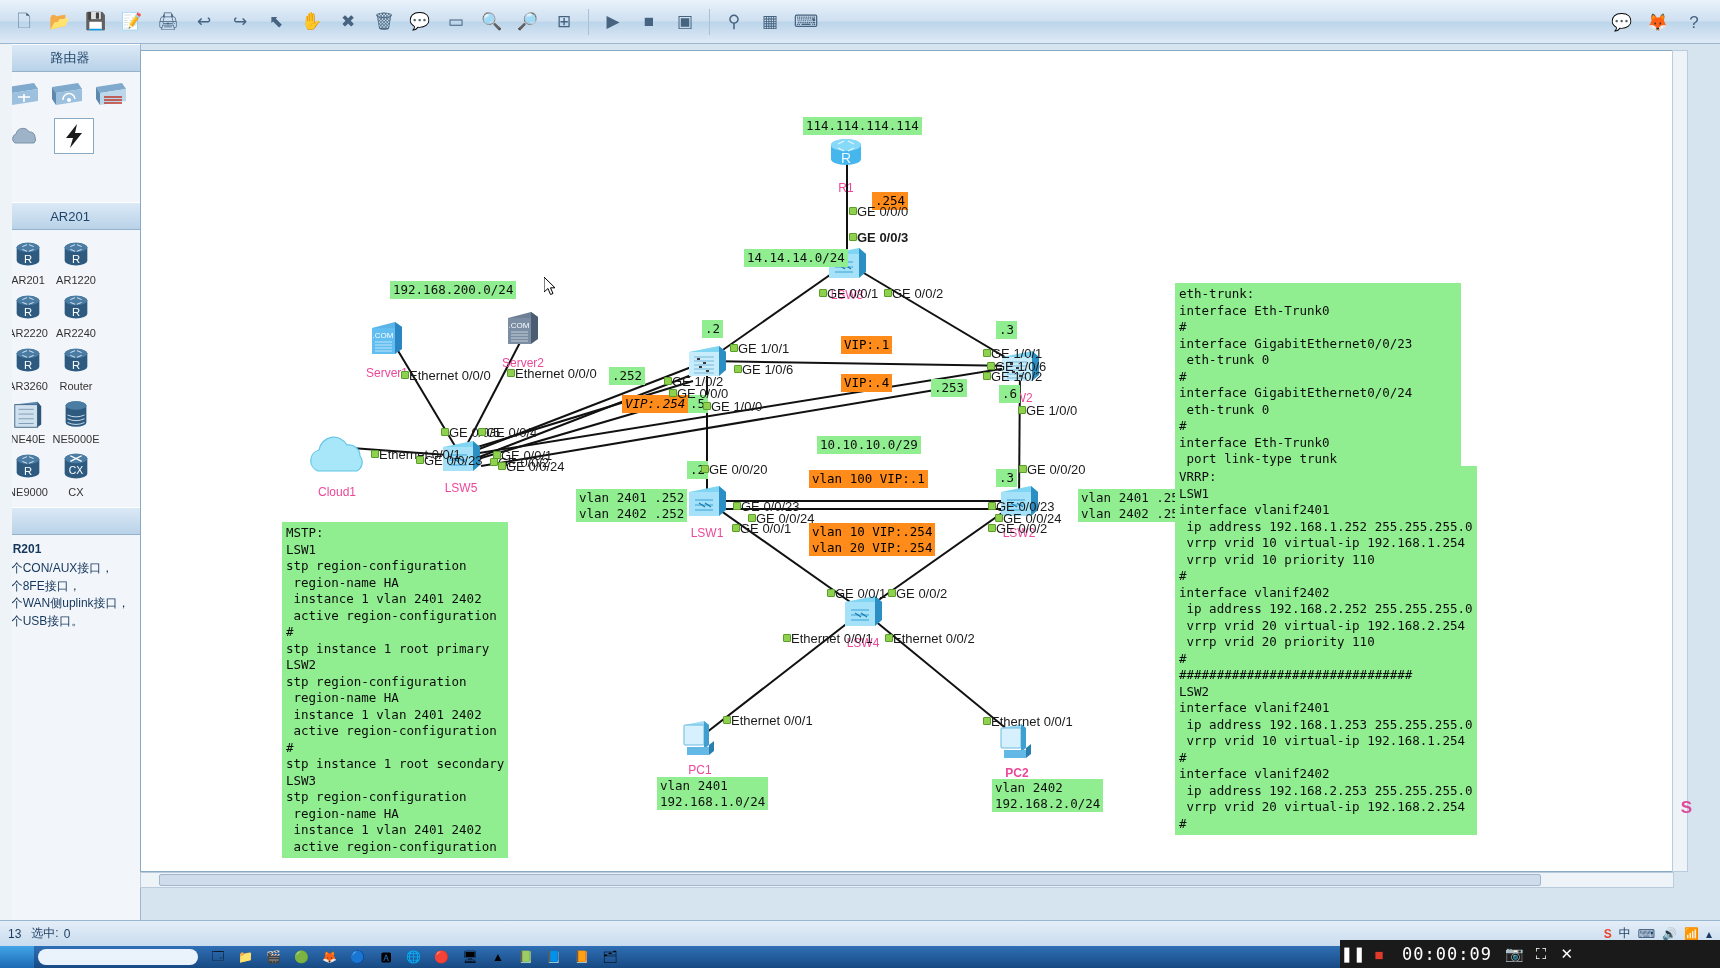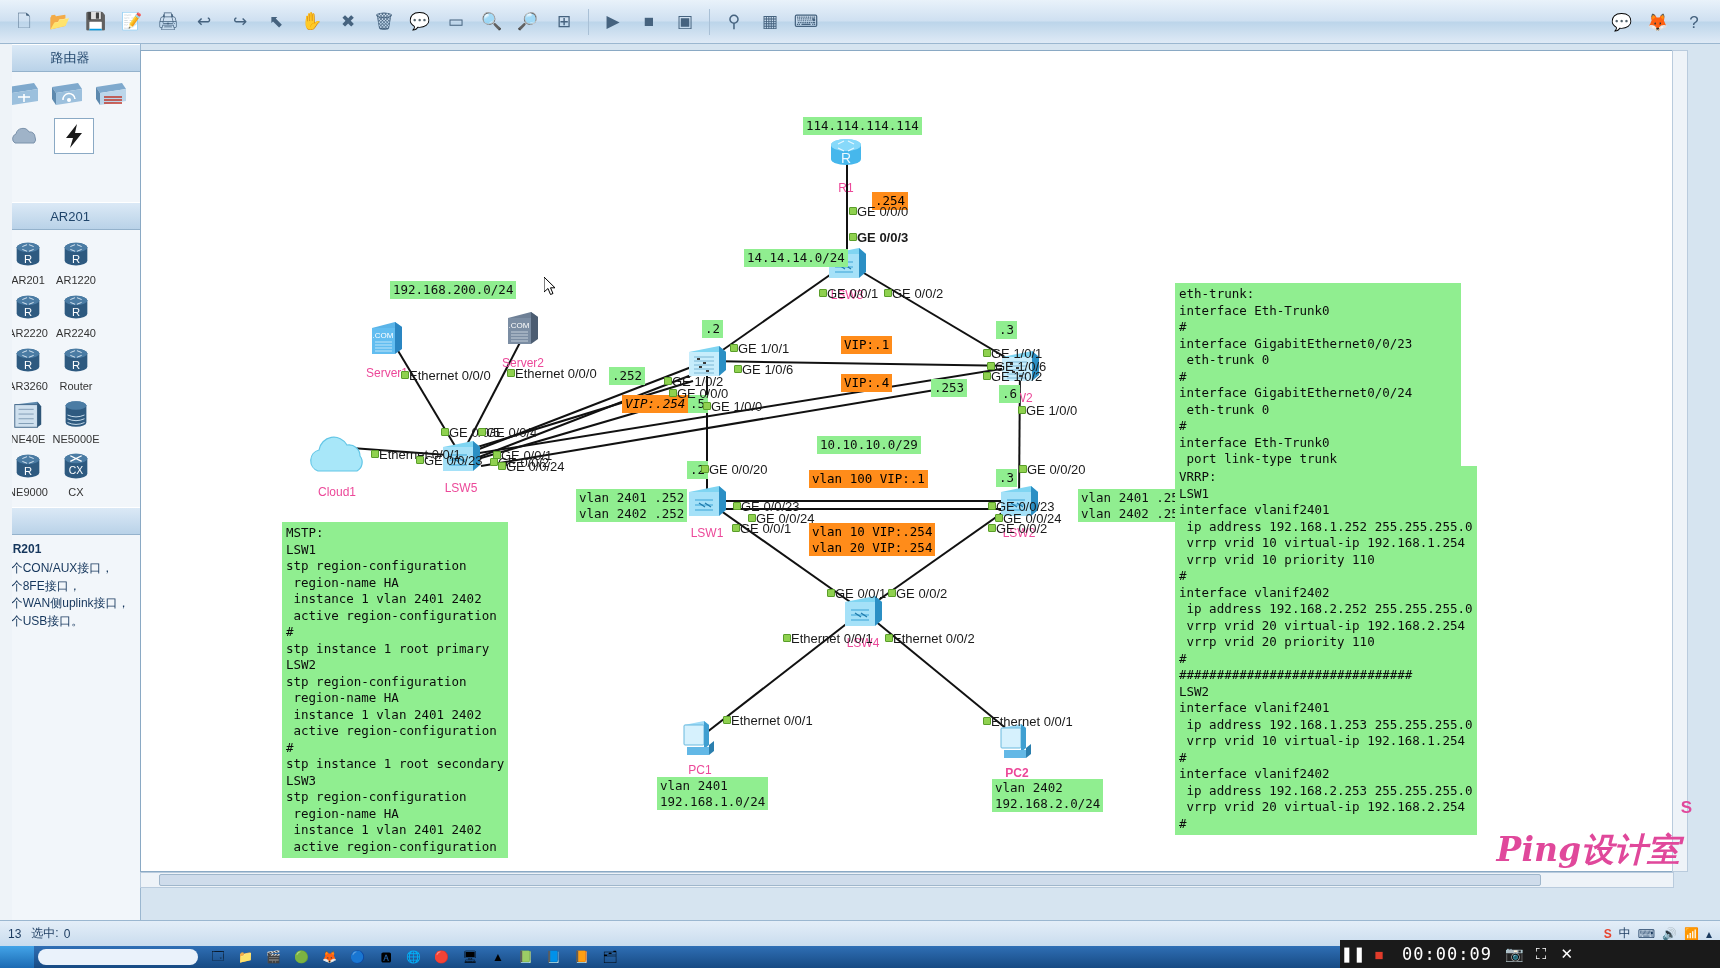--- a/index.html
+++ b/index.html
@@ -628,21 +628,20 @@
       <span style="color:#e8442e;font-weight:bold">S</span>
       <span>中</span>
       <span>⌨</span>
       <span>🔊</span>
       <span>📶</span>
       <span>▴</span>
     </span>
   </div>
 
   <div class="wm-small">S</div>
-  <div class="watermark">Ping设计室</div>
 
   <div class="taskbar">
     <div class="startbtn"></div>
     <div class="searchpill"></div>
     <div id="taskicons" style="display:flex;margin-left:6px;">
         <div class="tbicon">🗔</div>
         <div class="tbicon">📁</div>
         <div class="tbicon">🎬</div>
         <div class="tbicon">🟢</div>
         <div class="tbicon">🦊</div>

